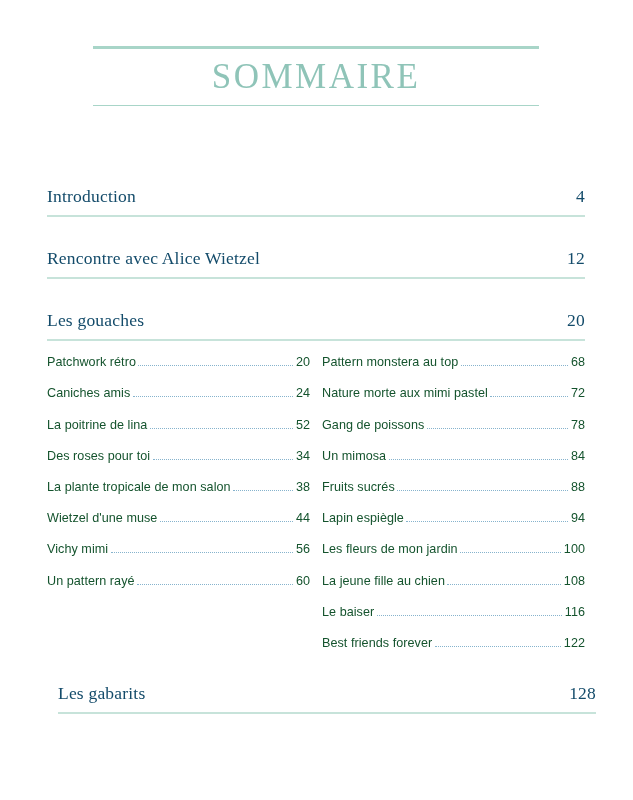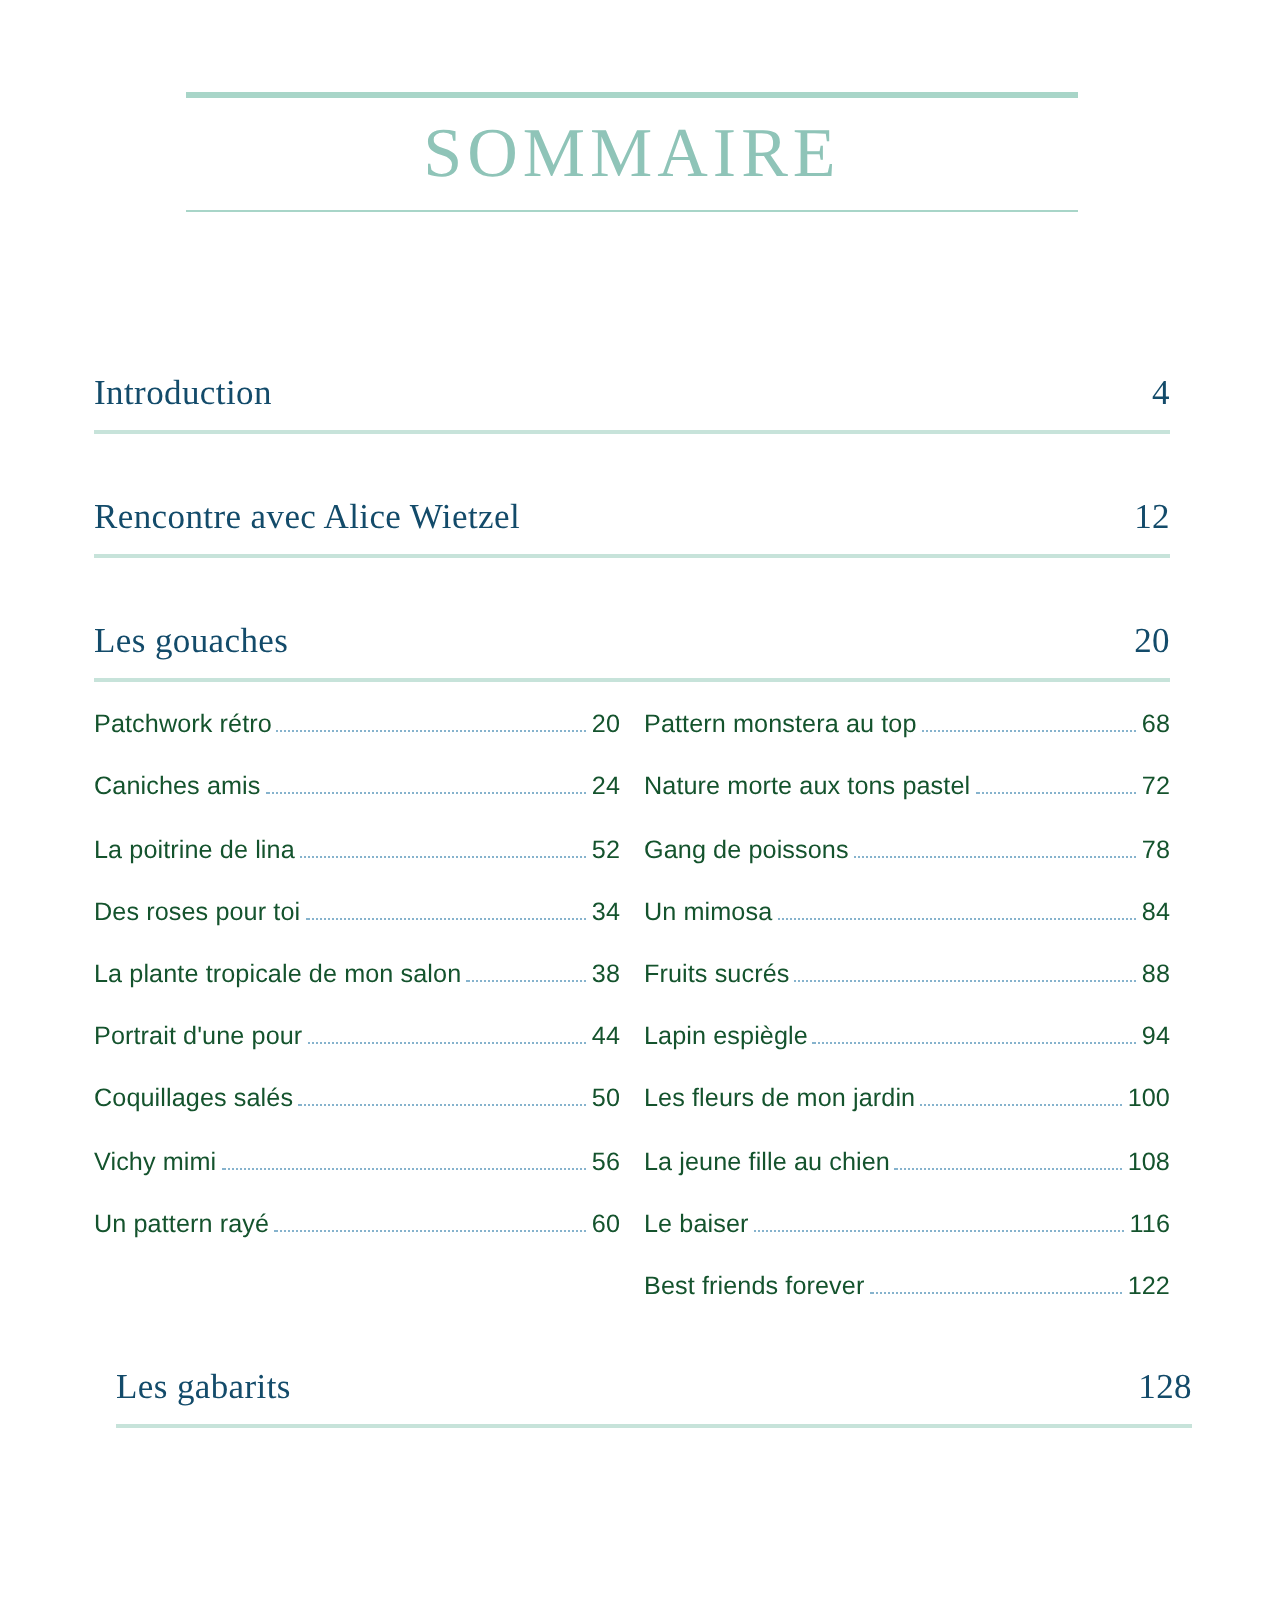--- a/index.html
+++ b/index.html
@@ -197,49 +197,44 @@
         <span class="entry-label">Des roses pour toi</span>
         <span class="entry-leader"></span>
         <span class="entry-page">34</span>
       </div>
       <div class="entry">
         <span class="entry-label">La plante tropicale de mon salon</span>
         <span class="entry-leader"></span>
         <span class="entry-page">38</span>
       </div>
       <div class="entry">
-        <span class="entry-label">Portrait d'une pour</span>
+        <span class="entry-label">Wietzel d'une muse</span>
         <span class="entry-leader"></span>
         <span class="entry-page">44</span>
       </div>
       <div class="entry">
-        <span class="entry-label">Coquillages salés</span>
-        <span class="entry-leader"></span>
-        <span class="entry-page">50</span>
-      </div>
-      <div class="entry">
         <span class="entry-label">Vichy mimi</span>
         <span class="entry-leader"></span>
         <span class="entry-page">56</span>
       </div>
       <div class="entry">
         <span class="entry-label">Un pattern rayé</span>
         <span class="entry-leader"></span>
         <span class="entry-page">60</span>
       </div>
     </div>
 
     <div class="column">
       <div class="entry">
         <span class="entry-label">Pattern monstera au top</span>
         <span class="entry-leader"></span>
         <span class="entry-page">68</span>
       </div>
       <div class="entry">
-        <span class="entry-label">Nature morte aux tons pastel</span>
+        <span class="entry-label">Nature morte aux mimi pastel</span>
         <span class="entry-leader"></span>
         <span class="entry-page">72</span>
       </div>
       <div class="entry">
         <span class="entry-label">Gang de poissons</span>
         <span class="entry-leader"></span>
         <span class="entry-page">78</span>
       </div>
       <div class="entry">
         <span class="entry-label">Un mimosa</span>

